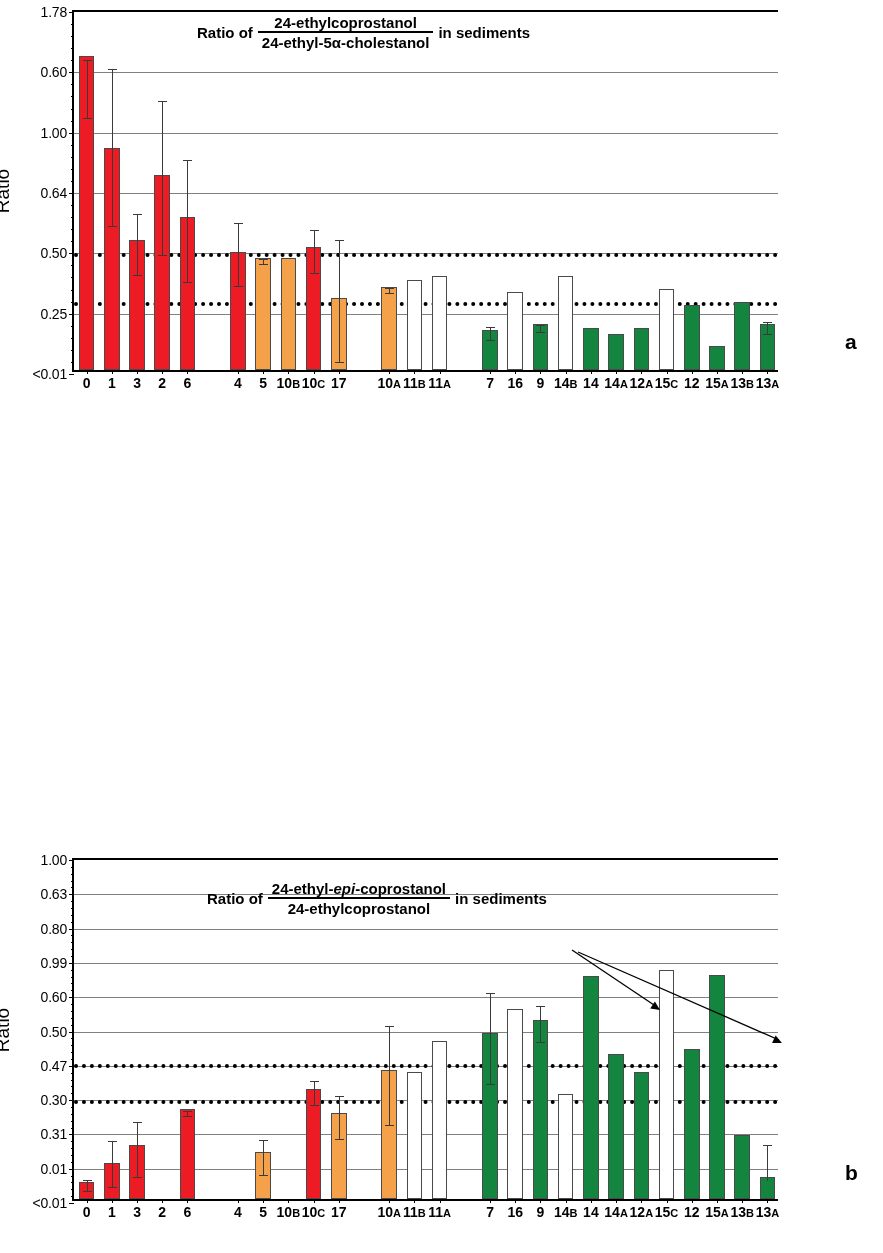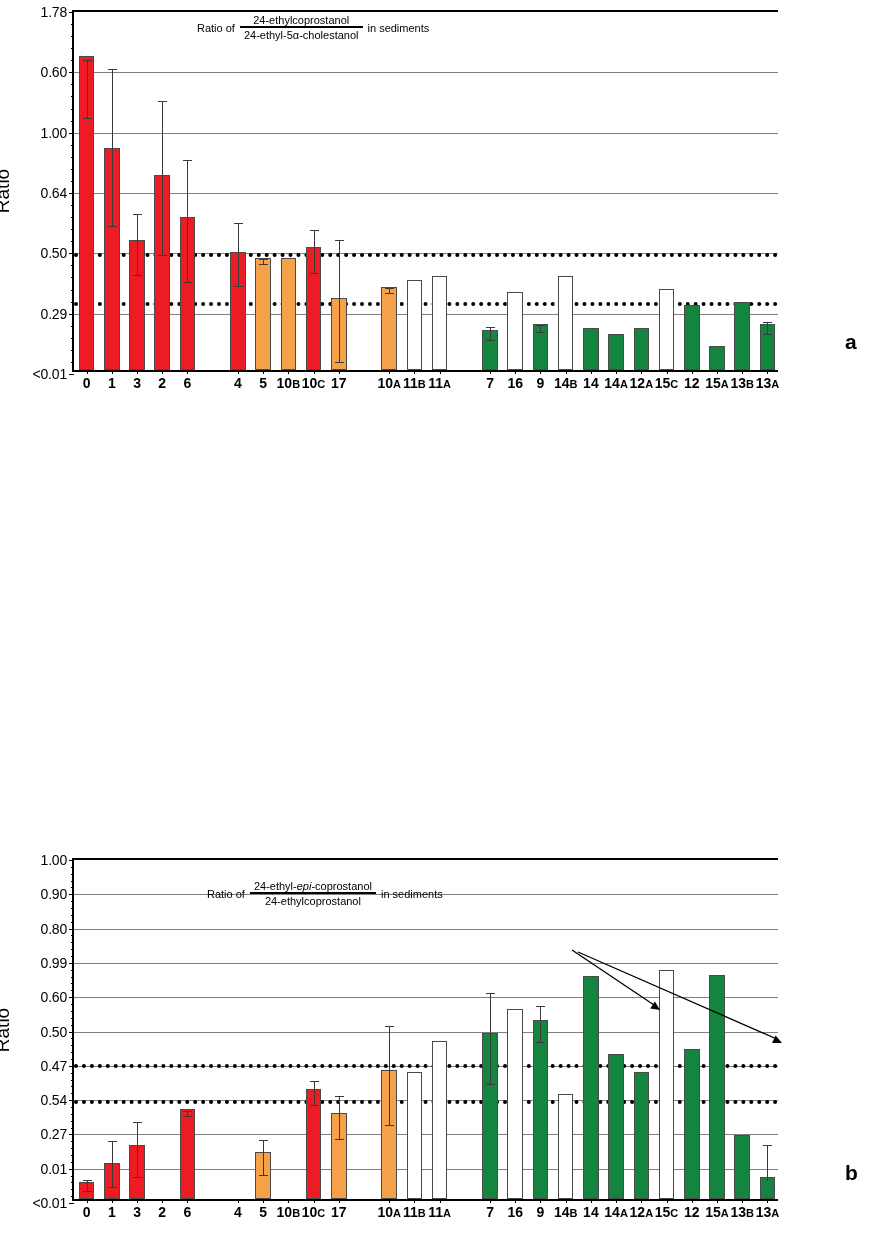--- a/index.html
+++ b/index.html
@@ -26,42 +26,42 @@
           transform-origin:0 0;transform:rotate(-90deg);}
 
   .bar{position:absolute;bottom:0;box-sizing:border-box;border:1px solid #4a4a4a;}
   .errbar{position:absolute;width:1px;background:#3a3a3a;}
   .errcap{position:absolute;height:1px;background:#3a3a3a;}
 
   .xlab{position:absolute;top:100%;margin-top:5px;transform:translateX(-50%);
         font-size:14px;font-weight:bold;white-space:nowrap;}
   .xlab .sfx{font-size:11px;}
 
-  .paneltitle{position:absolute;font-size:11px;font-weight:normal;white-space:nowrap;text-align:center;}
+  .paneltitle{position:absolute;font-size:15px;font-weight:bold;white-space:nowrap;text-align:center;}
   .frac{display:inline-block;vertical-align:middle;text-align:center;}
   .frac .num{display:block;border-bottom:2px solid #000;padding:0 4px 0px 4px;}
   .frac .den{display:block;padding:1px 4px 0 4px;}
   .inlinelbl{display:inline-block;vertical-align:middle;padding:0 5px;}
 
   .plabel{position:absolute;font-size:21px;font-weight:bold;}
 
   svg.overlay{position:absolute;left:0;top:0;overflow:visible;pointer-events:none;}
 </style>
 </head>
 <body>
 
 <div class="fig">
 
   <div class="panel" id="panel-a">
     <div class="plot" id="plot-a" style="left: 72px; width: 706px; top: 10px; height: 362px;">
         <div class="tickmark" style="top: 362px;"></div>
         <div class="ytick" style="top: 362px;">&lt;0.01</div>
         <div class="gridline" style="top: 301.667px; background: rgb(128, 128, 128);"></div>
         <div class="tickmark" style="top: 301.667px;"></div>
-        <div class="ytick" style="top: 301.667px;">0.29</div>
+        <div class="ytick" style="top: 301.667px;">0.25</div>
         <div class="gridline" style="top: 241.333px; background: rgb(128, 128, 128);"></div>
         <div class="tickmark" style="top: 241.333px;"></div>
         <div class="ytick" style="top: 241.333px;">0.50</div>
         <div class="gridline" style="top: 181px; background: rgb(128, 128, 128);"></div>
         <div class="tickmark" style="top: 181px;"></div>
         <div class="ytick" style="top: 181px;">0.64</div>
         <div class="gridline" style="top: 120.667px; background: rgb(128, 128, 128);"></div>
         <div class="tickmark" style="top: 120.667px;"></div>
         <div class="ytick" style="top: 120.667px;">1.00</div>
         <div class="gridline" style="top: 60.3333px; background: rgb(128, 128, 128);"></div>
@@ -220,42 +220,42 @@
 
   <div class="panel" id="panel-b">
     <div class="plot" id="plot-b" style="left: 72px; width: 706px; top: 443px; height: 343px;">
         <div class="tickmark" style="top: 343px;"></div>
         <div class="ytick" style="top: 343px;">&lt;0.01</div>
         <div class="gridline" style="top: 308.7px; background: rgb(128, 128, 128);"></div>
         <div class="tickmark" style="top: 308.7px;"></div>
         <div class="ytick" style="top: 308.7px;">0.01</div>
         <div class="gridline" style="top: 274.4px; background: rgb(128, 128, 128);"></div>
         <div class="tickmark" style="top: 274.4px;"></div>
-        <div class="ytick" style="top: 274.4px;">0.27</div>
+        <div class="ytick" style="top: 274.4px;">0.31</div>
         <div class="gridline" style="top: 240.1px; background: rgb(128, 128, 128);"></div>
         <div class="tickmark" style="top: 240.1px;"></div>
-        <div class="ytick" style="top: 240.1px;">0.54</div>
+        <div class="ytick" style="top: 240.1px;">0.30</div>
         <div class="gridline" style="top: 205.8px; background: rgb(128, 128, 128);"></div>
         <div class="tickmark" style="top: 205.8px;"></div>
         <div class="ytick" style="top: 205.8px;">0.47</div>
         <div class="gridline" style="top: 171.5px; background: rgb(128, 128, 128);"></div>
         <div class="tickmark" style="top: 171.5px;"></div>
         <div class="ytick" style="top: 171.5px;">0.50</div>
         <div class="gridline" style="top: 137.2px; background: rgb(128, 128, 128);"></div>
         <div class="tickmark" style="top: 137.2px;"></div>
         <div class="ytick" style="top: 137.2px;">0.60</div>
         <div class="gridline" style="top: 102.9px; background: rgb(128, 128, 128);"></div>
         <div class="tickmark" style="top: 102.9px;"></div>
         <div class="ytick" style="top: 102.9px;">0.99</div>
         <div class="gridline" style="top: 68.6px; background: rgb(128, 128, 128);"></div>
         <div class="tickmark" style="top: 68.6px;"></div>
         <div class="ytick" style="top: 68.6px;">0.80</div>
         <div class="gridline" style="top: 34.3px; background: rgb(128, 128, 128);"></div>
         <div class="tickmark" style="top: 34.3px;"></div>
-        <div class="ytick" style="top: 34.3px;">0.90</div>
+        <div class="ytick" style="top: 34.3px;">0.63</div>
         <div class="gridline" style="top: 0px; background: transparent;"></div>
         <div class="tickmark" style="top: 0px;"></div>
         <div class="ytick" style="top: 0px;">1.00</div>
         <div class="minortick" style="top: 336.14px;"></div>
         <div class="minortick" style="top: 329.28px;"></div>
         <div class="minortick" style="top: 322.42px;"></div>
         <div class="minortick" style="top: 315.56px;"></div>
         <div class="minortick" style="top: 301.84px;"></div>
         <div class="minortick" style="top: 294.98px;"></div>
         <div class="minortick" style="top: 288.12px;"></div>

